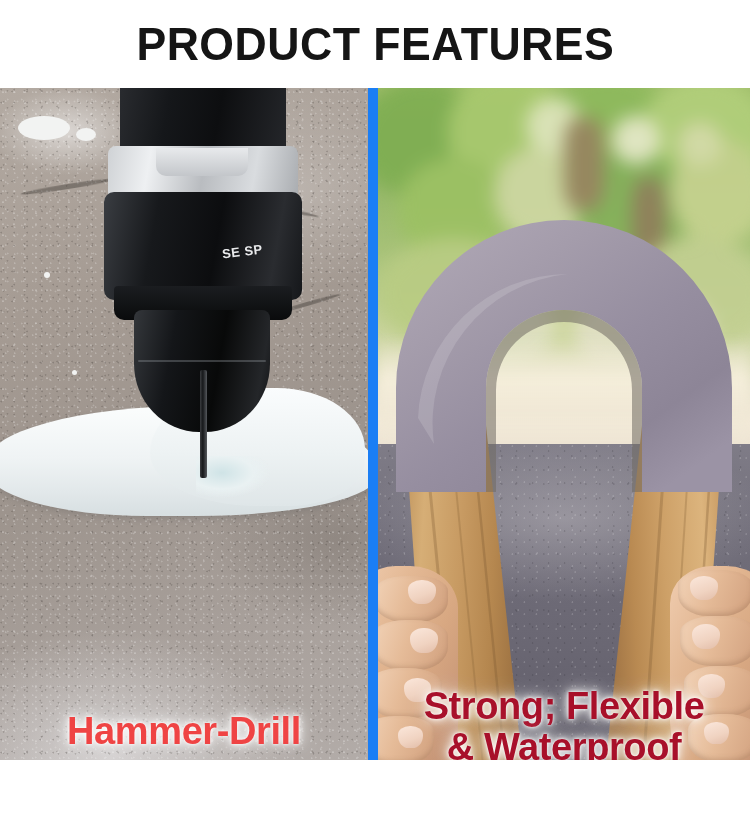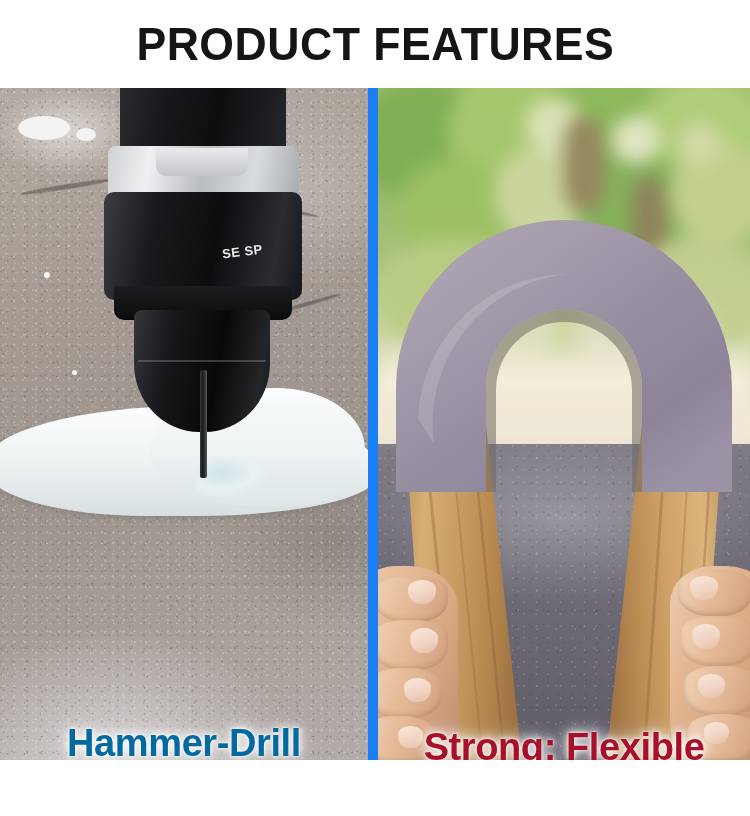--- a/index.html
+++ b/index.html
@@ -331,22 +331,22 @@
     position: absolute;
     width: 100%;
     text-align: center;
     font-family: "Liberation Sans", sans-serif;
     font-weight: 700;
     font-size: 38px;
     line-height: 1.08;
     letter-spacing: -0.4px;
   }
   .caption-left {
-    bottom: 52px;
-    color: #0369a1;
+    bottom: 64px;
+    color: #ef4444;
     text-shadow:
       0 0 3px rgba(255,255,255,0.95),
       0 0 7px rgba(255,255,255,0.95),
       0 0 13px rgba(255,255,255,0.85),
       0 0 22px rgba(255,255,255,0.7);
   }
   .caption-right {
     bottom: 48px;
     color: #a8102a;
     text-shadow:
@@ -500,17 +500,18 @@
       <div class="finger" style="left:302px; top:528px; width:76px; height:50px;"></div>
       <div class="finger" style="left:306px; top:578px; width:74px; height:50px;"></div>
       <div class="finger" style="left:310px; top:626px; width:70px; height:48px;"></div>
       <div class="nail" style="left:312px; top:488px; width:28px; height:24px;"></div>
       <div class="nail" style="left:314px; top:536px; width:28px; height:25px;"></div>
       <div class="nail" style="left:320px; top:586px; width:27px; height:24px;"></div>
       <div class="nail" style="left:326px; top:634px; width:25px; height:22px;"></div>
 
       <div class="caption caption-right">
         <div>Strong; Flexible</div>
+        <div>&amp; Waterproof</div>
       </div>
     </div>
 
   </div>
 </div>
 
 </body></html>

